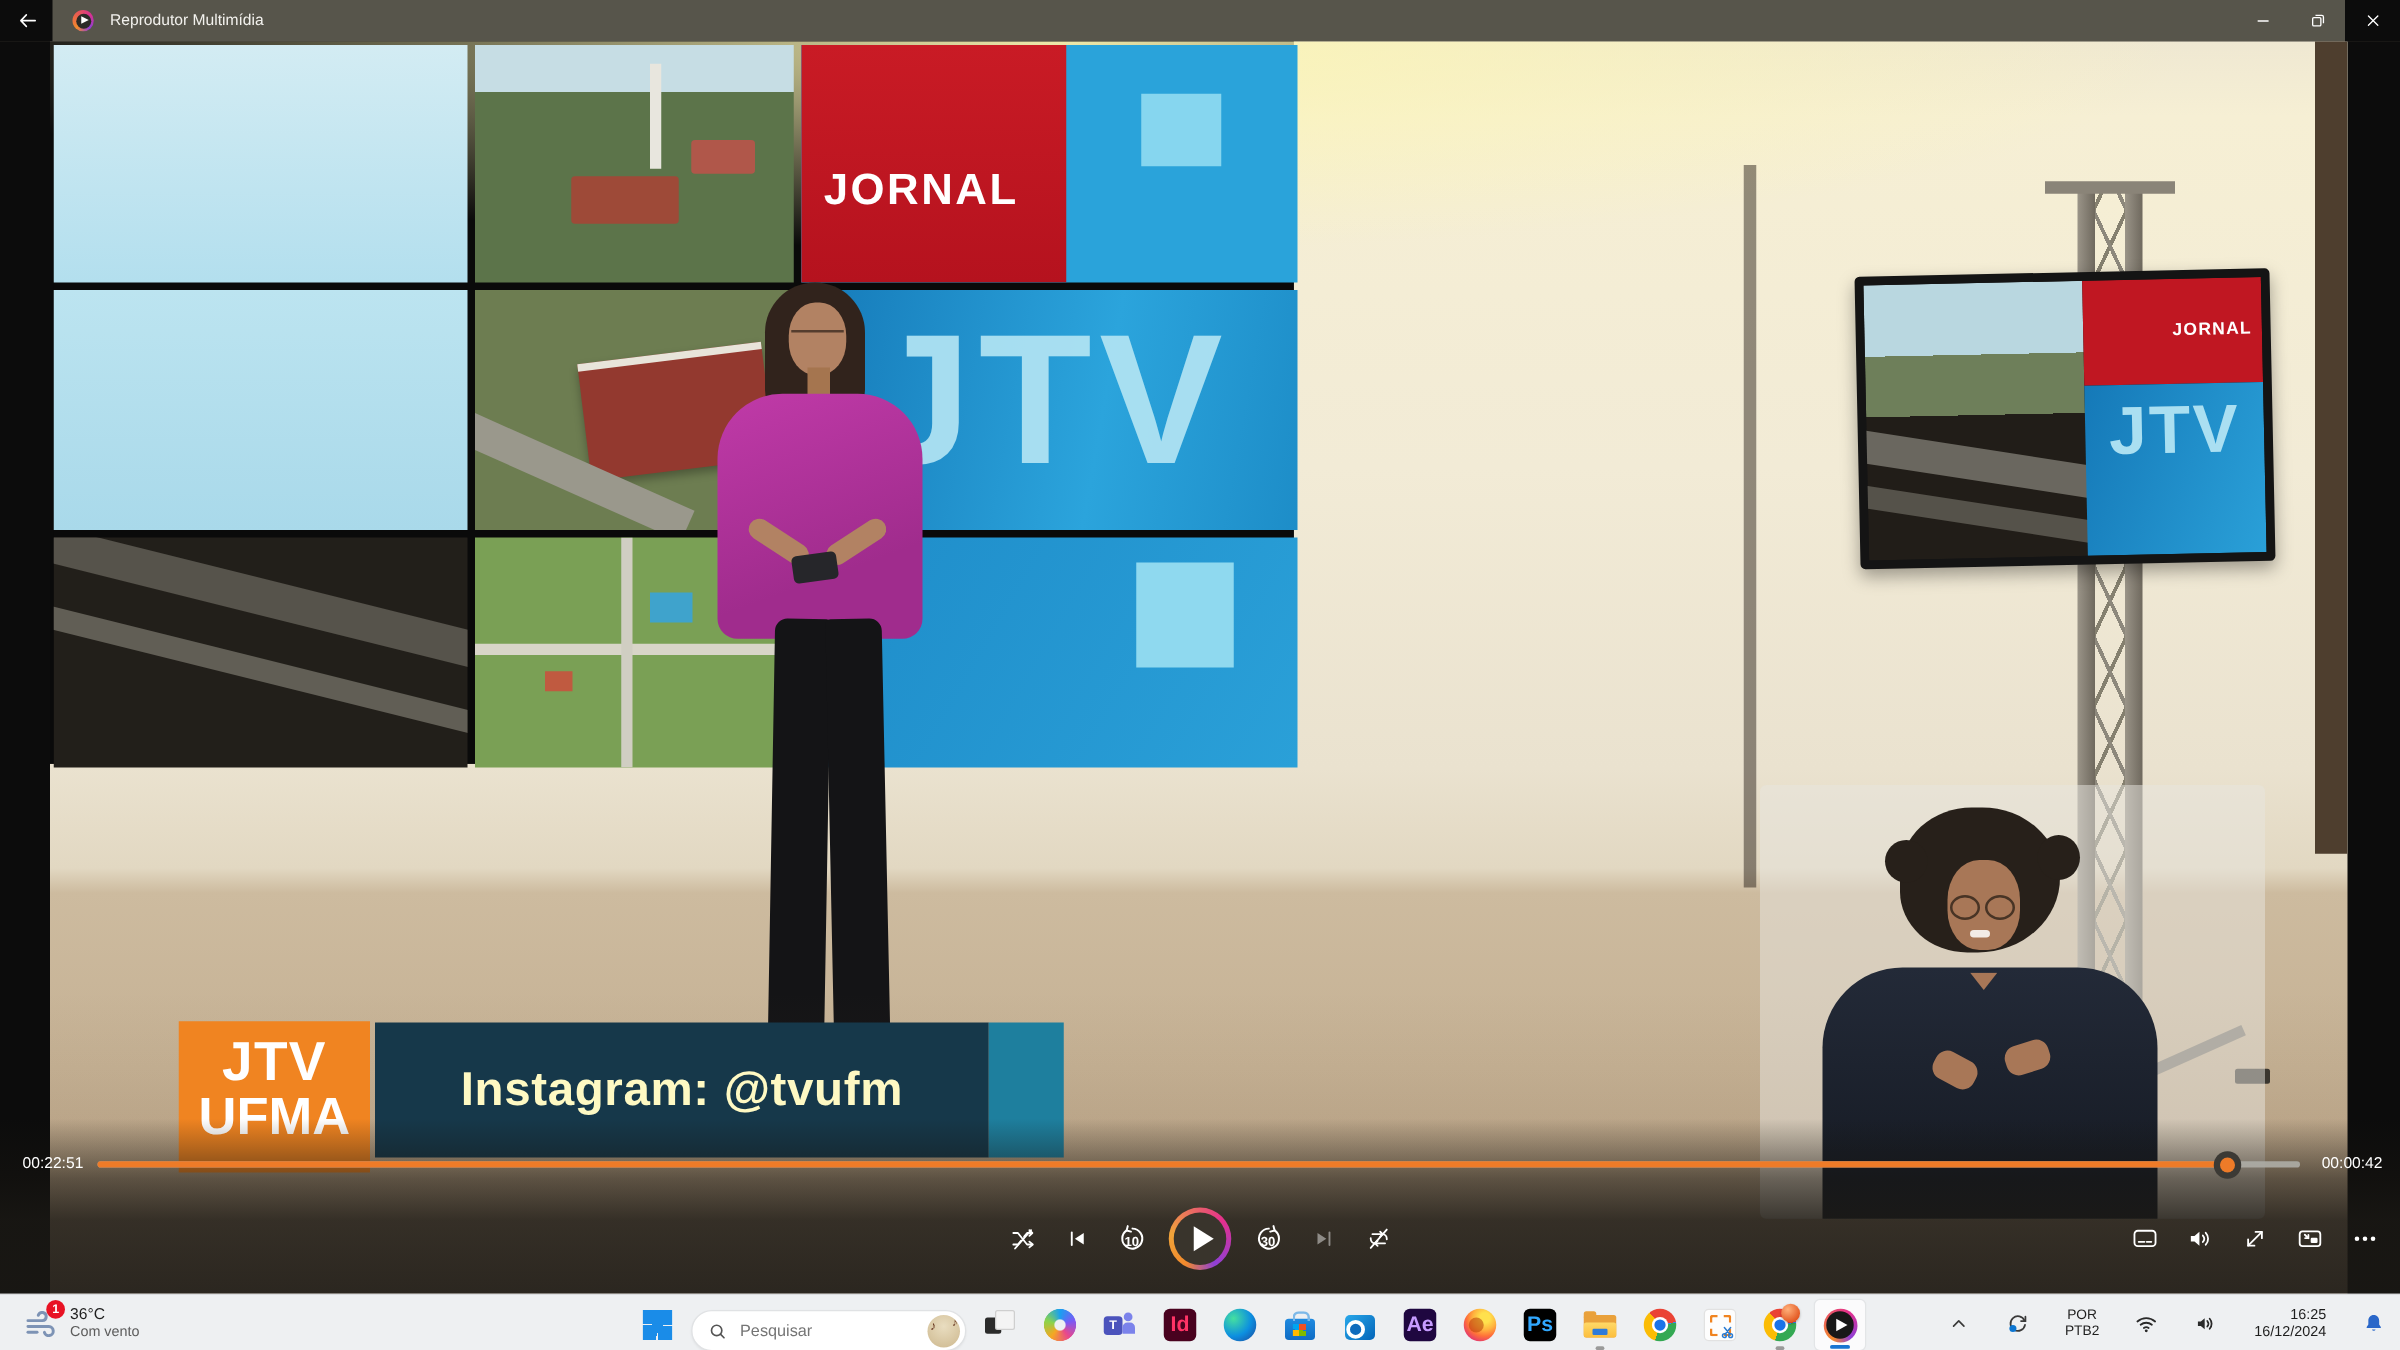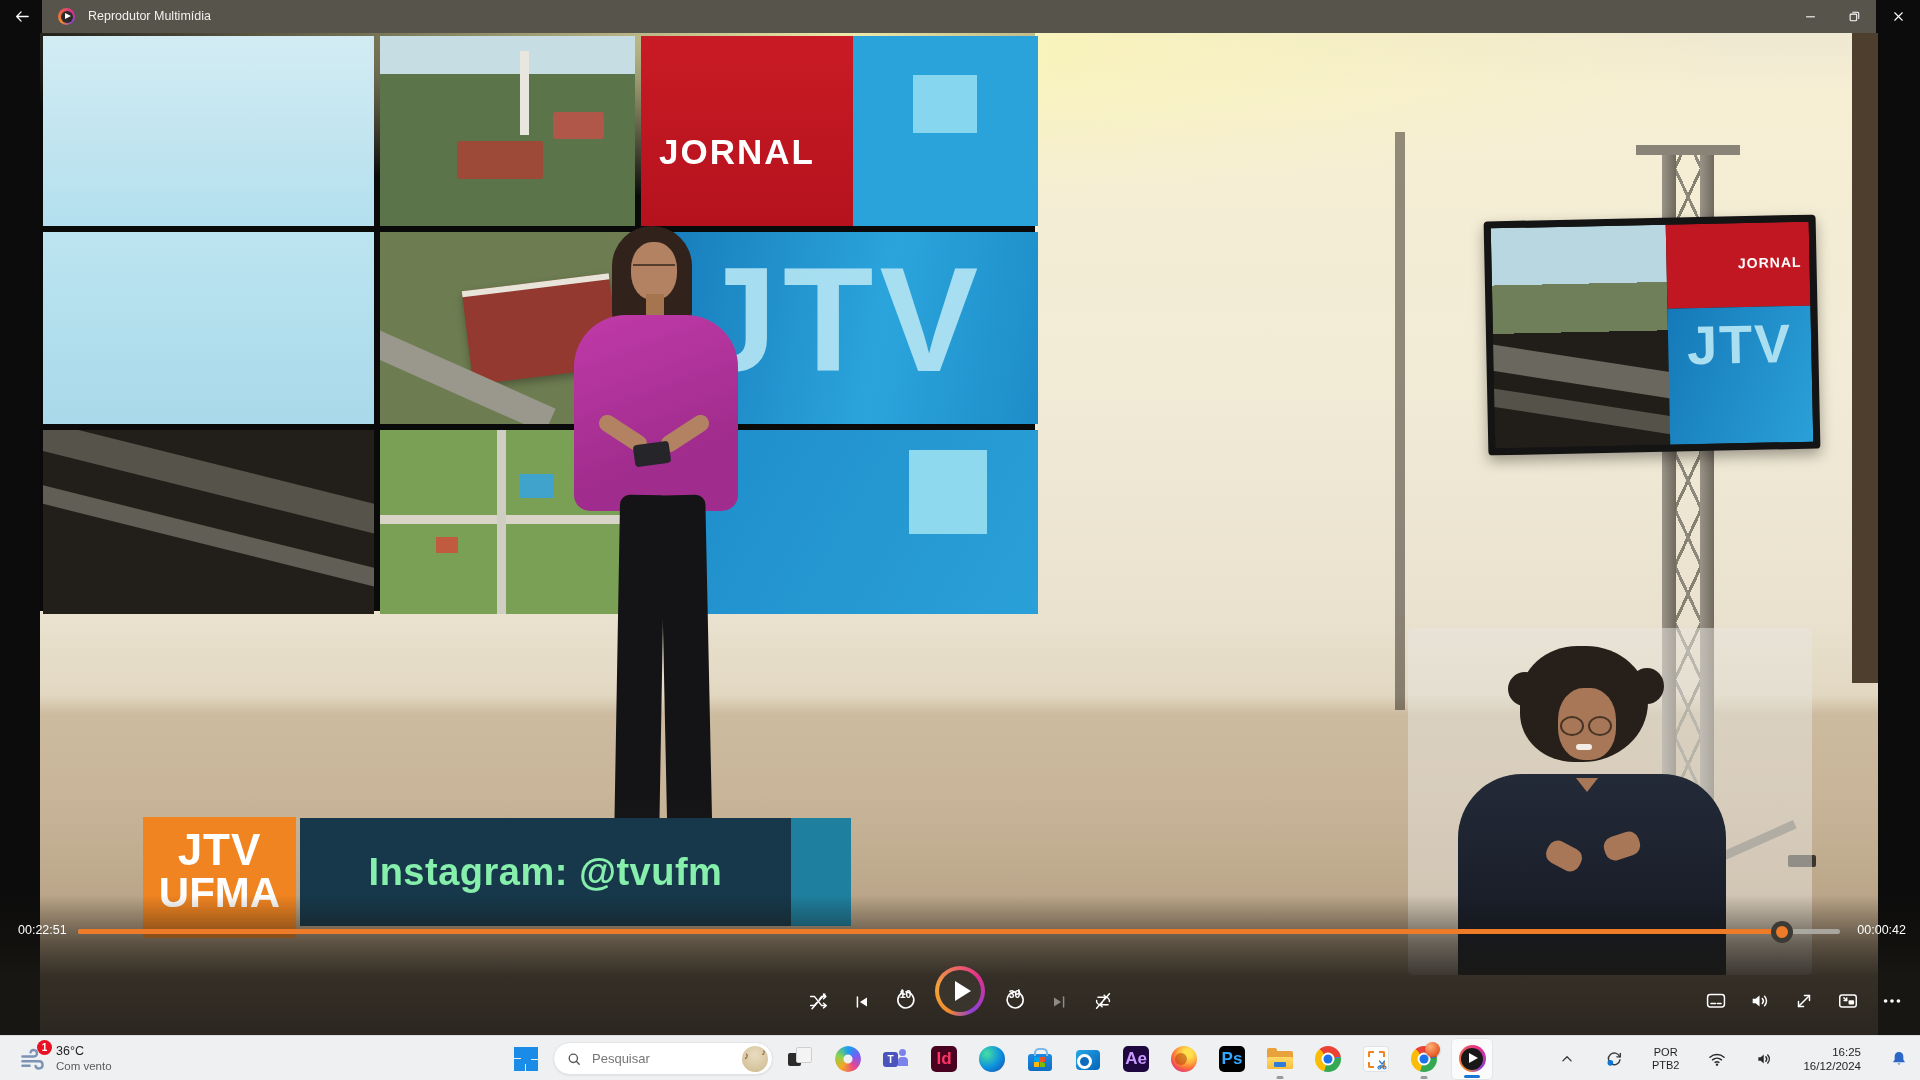--- a/index.html
+++ b/index.html
@@ -105,51 +105,51 @@
   .in-collar{left:168px;top:150px;width:22px;height:14px;background:#a87757;clip-path:polygon(0 0,100% 0,50% 100%);}
   .in-hand{width:36px;height:24px;border-radius:10px;background:#a87757;}
   .in-hand.l{left:138px;top:216px;transform:rotate(28deg);}
   .in-hand.r{left:196px;top:206px;transform:rotate(-18deg);}
   
   .lower-third{z-index:8;}
   .lt-logo{left:103px;top:784px;width:153px;height:121px;background:var(--c-lower_third_orange,#f08421);overflow:hidden;text-align:center;z-index:8;}
   .lt-logo .t1{display:block;margin-top:12px;font-size:44px;line-height:42px;font-weight:700;color:#fff;letter-spacing:1px;}
   .lt-logo .t2{display:block;font-size:42px;line-height:44px;font-weight:700;color:#fff;letter-spacing:0px;}
   .lt-caption{left:260px;top:785px;width:491px;height:108px;background:var(--c-lower_third_navy,#16384a);display:flex;align-items:center;justify-content:center;z-index:8;}
-  .lt-caption span{font-size:38px;font-weight:700;color:#86efac;letter-spacing:.5px;}
+  .lt-caption span{font-size:38px;font-weight:700;color:#fef9c3;letter-spacing:.5px;}
   .lt-teal{left:751px;top:785px;width:60px;height:108px;background:var(--c-lower_third_teal,#1e7f9e);z-index:8;}
   
   .ctl-shade{position:absolute;left:0;right:0;top:862px;height:140px;z-index:10;
     background:linear-gradient(180deg,rgba(22,20,16,0) 0%,rgba(22,20,16,.55) 34%,rgba(26,24,20,.82) 58%,rgba(26,24,20,.88) 100%);}
   .time-txt{position:absolute;top:890px;font-size:12.5px;color:#fff;z-index:12;}
   .time-el{left:18px;} .time-rem{right:14px;}
   .seek-track{position:absolute;left:78px;top:896px;width:1762px;height:5px;border-radius:3px;background:rgba(173,171,165,.92);z-index:12;}
   .seek-fill{position:absolute;left:0;top:0;height:5px;border-radius:3px;background:var(--c-seek_orange,#ee7b28);}
   .seek-knob{position:absolute;right:-11px;top:50%;transform:translateY(-50%);width:22px;height:22px;border-radius:50%;background:#3c3a35;}
   .seek-knob::after{content:"";position:absolute;inset:5px;border-radius:50%;background:var(--c-seek_orange,#ee7b28);}
   .btn-row{position:absolute;left:0;right:0;top:925px;height:66px;z-index:12;}
   .media-title{position:absolute;left:17px;top:0;line-height:66px;font-size:15.5px;font-weight:700;color:#fff;letter-spacing:.2px;}
   .center-ctls{position:absolute;left:50%;top:0;transform:translateX(-50%);height:66px;display:flex;align-items:center;gap:3px;}
-  .icon-btn{width:41px;height:41px;border:0;background:transparent;display:flex;align-items:flex-end;justify-content:center;position:relative;padding:0;color:#fff;}
+  .icon-btn{width:41px;height:41px;border:0;background:transparent;display:flex;align-items:center;justify-content:center;position:relative;padding:0;color:#fff;}
   .icon-btn svg{display:block;}
   .skip-num{position:absolute;left:0;right:0;top:17px;text-align:center;font-size:10.5px;font-weight:700;color:#fff;}
   .play-btn{width:50px;height:50px;border:0;padding:0;margin:0 6px;border-radius:50%;position:relative;
     background:conic-gradient(from 210deg,#f28a2c,#f0a43a 70deg,#e4308c 200deg,#8f3fd6 300deg,#f28a2c 360deg);}
   .play-btn::before{content:"";position:absolute;inset:4px;border-radius:50%;background:#39342c;}
   .play-btn::after{content:"";position:absolute;left:20px;top:15px;border-left:16px solid #fff;border-top:10px solid transparent;border-bottom:10px solid transparent;}
   .right-ctls{position:absolute;right:8px;top:0;height:66px;display:flex;align-items:center;gap:3px;}
   .dim{opacity:.45;}
   
   .taskbar{position:absolute;left:0;top:1035px;width:1920px;height:45px;background:var(--c-taskbar_bg,#eef0f2);border-top:1px solid #dcdee0;box-sizing:border-box;z-index:60;}
   .weather{position:absolute;left:10px;top:0;height:45px;display:flex;align-items:center;gap:8px;padding:0 8px;}
   .w-icon{position:relative;width:30px;height:30px;}
   .w-badge{position:absolute;right:-4px;top:-4px;width:15px;height:15px;border-radius:50%;background:#e81224;color:#fff;font-size:10px;font-weight:700;display:flex;align-items:center;justify-content:center;}
   .w-temp{font-size:12.5px;color:#1f1f1f;line-height:15px;}
   .w-cond{font-size:11.5px;color:#5c5c5c;line-height:14px;}
-  .tb-center{position:absolute;left:505px;top:0;height:45px;display:flex;align-items:center;gap:6px;}
+  .tb-center{position:absolute;left:505px;top:0;height:45px;display:flex;align-items:flex-end;gap:6px;}
   .tb-tile{width:42px;height:42px;border:0;background:transparent;border-radius:5px;display:flex;align-items:center;justify-content:center;position:relative;padding:0;}
   .search-pill{display:flex;align-items:center;gap:8px;width:220px;height:33px;border-radius:17px;background:#fff;border:1px solid #e0e2e4;box-shadow:0 1px 2px rgba(0,0,0,.06);padding:0 4px 0 12px;box-sizing:border-box;}
   .search-pill input{border:0;outline:0;flex:1;font-size:13px;color:#444;background:transparent;font-family:"Liberation Sans",sans-serif;min-width:0;}
   .search-av{width:26px;height:26px;border-radius:50%;background:radial-gradient(circle at 50% 35%,#e9ddc0,#cdb88e);position:relative;overflow:hidden;flex:none;}
   .search-av::before{content:"♪";position:absolute;left:2px;top:4px;font-size:10px;color:#6b3a24;}
   .search-av::after{content:"♪";position:absolute;right:2px;top:1px;font-size:9px;color:#6b3a24;}
   .run-dash{position:absolute;bottom:1px;left:50%;transform:translateX(-50%);width:7px;height:3px;border-radius:2px;background:#9a9a9a;}
   .active-tile{background:#fbfbfc;border:1px solid #e3e5e7;box-sizing:border-box;}
   .active-dash{position:absolute;bottom:1px;left:50%;transform:translateX(-50%);width:16px;height:3px;border-radius:2px;background:#1976d2;}
   .tray{position:absolute;right:4px;top:0;height:45px;display:flex;align-items:center;gap:14px;}

